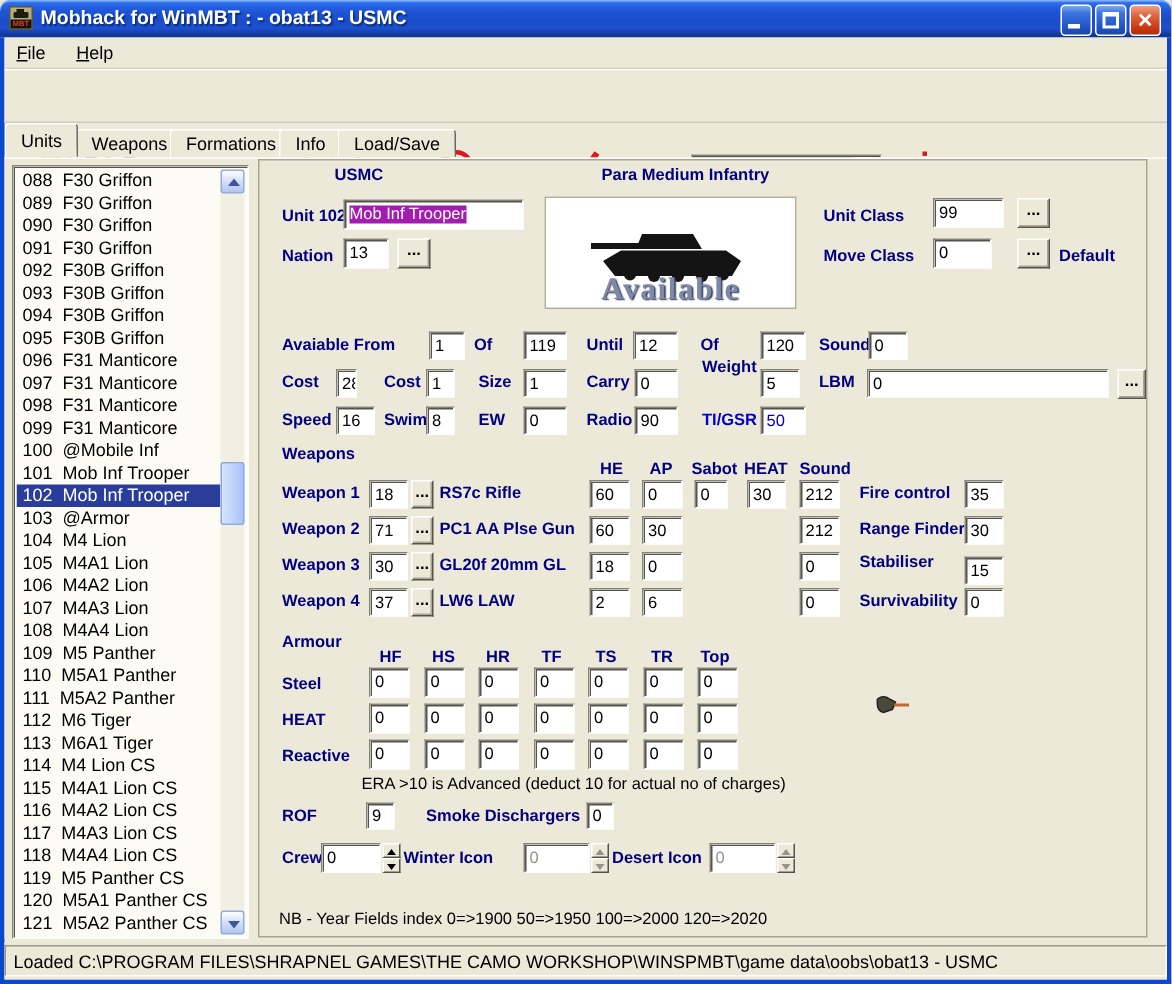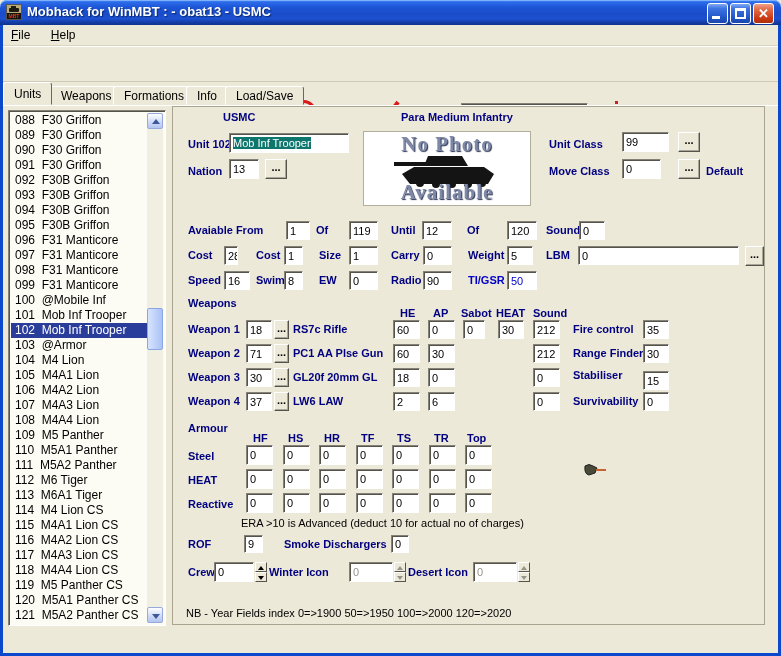--- a/index.html
+++ b/index.html
@@ -77,21 +77,21 @@
   .lbl.bright{color:#0000cc;text-align:right;}
   .note{position:absolute;font-size:11px;color:#000;white-space:nowrap;}
   .tb{position:absolute;height:20px;background:#fff;border:1px solid;border-color:#848278 #fff #fff #848278;
     box-shadow:inset 1px 1px 0 #55534a;font-size:11px;font-family:"Liberation Sans",sans-serif;
     color:#000;padding:0 0 0 3px;line-height:17px;}
   input.tb{outline:none;}
   .tb.blue{color:#0000cc;}
   .tb.dis{color:#96948a;}
   .namefield{position:absolute;height:20px;background:#fff;border:1px solid;border-color:#848278 #fff #fff #848278;
     box-shadow:inset 1px 1px 0 #55534a;font-size:11px;line-height:18px;padding-left:3px;}
-  .namefield .hlt{background:#0f766e;color:#fff;}
+  .namefield .hlt{background:#a21caf;color:#fff;}
   .dots-btn{position:absolute;height:20px;background:#ece9d8;border:1px solid;border-color:#fff #55534a #55534a #fff;
     box-shadow:inset -1px -1px 0 #a8a599;font-size:11px;font-weight:bold;text-align:center;line-height:14px;color:#000;}
   .photo{position:absolute;left:190px;top:24px;width:168px;height:75px;background:#fff;border:1px solid #b2ae9c;}
   .photo .ptext{position:absolute;width:100%;text-align:center;font-family:"Liberation Serif",serif;
     font-weight:bold;font-size:21px;color:#7e88a8;text-shadow:1px 1px 1px #2c3550;letter-spacing:1px;}
   .photo svg{position:absolute;left:30px;top:20px;}
   .spin{position:absolute;width:12px;height:20px;}
   .sp-half{position:absolute;left:0;width:12px;height:10px;background:#ece9d8;border:1px solid;border-color:#fff #55534a #55534a #fff;}
   .sp-half.up{top:0;} .sp-half.dn{top:10px;}
   .sp-half i{position:absolute;left:2px;border-left:3px solid transparent;border-right:3px solid transparent;}
@@ -267,21 +267,20 @@
     <div class="lbl" style="left:228px;top:4px;">Para Medium Infantry</div>
 
     <div class="lbl" style="left:15px;top:31px;">Unit 102</div>
     <div class="namefield" style="left:56px;top:26px;width:120px;"><span class="hlt">Mob Inf Trooper</span></div>
 
     <div class="lbl" style="left:15px;top:58px;">Nation</div>
     <input class="tb" style="left: 56px; top: 52px; width: 30px;" value="13">
     <div class="dots-btn" style="left:92px;top:52px;width:22px;">...</div>
 
     <div class="photo">
-      <div class="ptext" style="top:0;">No Photo</div>
       <svg width="108" height="36" viewBox="0 0 108 36">
         <rect x="0" y="10" width="34" height="4" fill="#141414"></rect>
         <polygon points="34,4 68,4 74,14 30,14" fill="#141414"></polygon>
         <polygon points="20,15 90,15 100,22 94,32 16,32 8,22" fill="#141414"></polygon>
         <circle cx="26" cy="31" r="4" fill="#141414"></circle>
           <circle cx="42" cy="32" r="4" fill="#141414"></circle>
         <circle cx="58" cy="32" r="4" fill="#141414"></circle>
           <circle cx="74" cy="32" r="4" fill="#141414"></circle>
           <circle cx="88" cy="31" r="4" fill="#141414"></circle>
       </svg>
@@ -308,21 +307,21 @@
     <input class="tb" style="left: 406px; top: 114px; width: 26px; height: 19px;" value="0">
 
     <div class="lbl" style="left:15px;top:142px;text-align:center;">Cost</div>
     <input class="tb" style="left: 51px; top: 139px; width: 14px; height: 19px;" value="282">
     <div class="lbl" style="left:83px;top:142px;">Cost</div>
     <input class="tb" style="left: 111px; top: 139px; width: 19px; height: 19px;" value="1">
     <div class="lbl" style="left:146px;top:142px;">Size</div>
     <input class="tb" style="left: 176px; top: 139px; width: 29px; height: 19px;" value="1">
     <div class="lbl" style="left:218px;top:142px;">Carry</div>
     <input class="tb" style="left: 250px; top: 139px; width: 29px; height: 19px;" value="0">
-    <div class="lbl" style="left:295px;top:142px;">Weight</div>
+    <div class="lbl" style="left:295px;top:132px;">Weight</div>
     <input class="tb" style="left: 334px; top: 139px; width: 26px; height: 19px;" value="5">
     <div class="lbl" style="left:373px;top:142px;">LBM</div>
     <input class="tb" style="left: 405px; top: 139px; width: 161px; height: 19px;" value="0">
     <div class="dots-btn" style="left:572px;top:139px;width:19px;">...</div>
 
     <div class="lbl" style="left:15px;top:167px;">Speed</div>
     <input class="tb" style="left: 51px; top: 164px; width: 26px; height: 19px;" value="16">
     <div class="lbl" style="left:83px;top:167px;">Swim</div>
     <input class="tb" style="left: 111px; top: 164px; width: 19px; height: 19px;" value="8">
     <div class="lbl" style="left:146px;top:167px;">EW</div>
@@ -456,14 +455,19 @@
           <i></i>
         </div>
       <div class="sp-half dn">
           <i></i>
         </div>
     </div>
 
     <div class="note" style="left:13px;top:500px;">NB - Year Fields index 0=&gt;1900 50=&gt;1950 100=&gt;2000 120=&gt;2020</div>
   </div>
 
+  <div class="statusbar">
+    <div class="statusfield">
+      <div class="stext">Loaded C:\PROGRAM FILES\SHRAPNEL GAMES\THE CAMO WORKSHOP\WINSPMBT\game data\oobs\obat13 - USMC</div>
+    </div>
+  </div>
 
 </div>
 
 </body></html>

